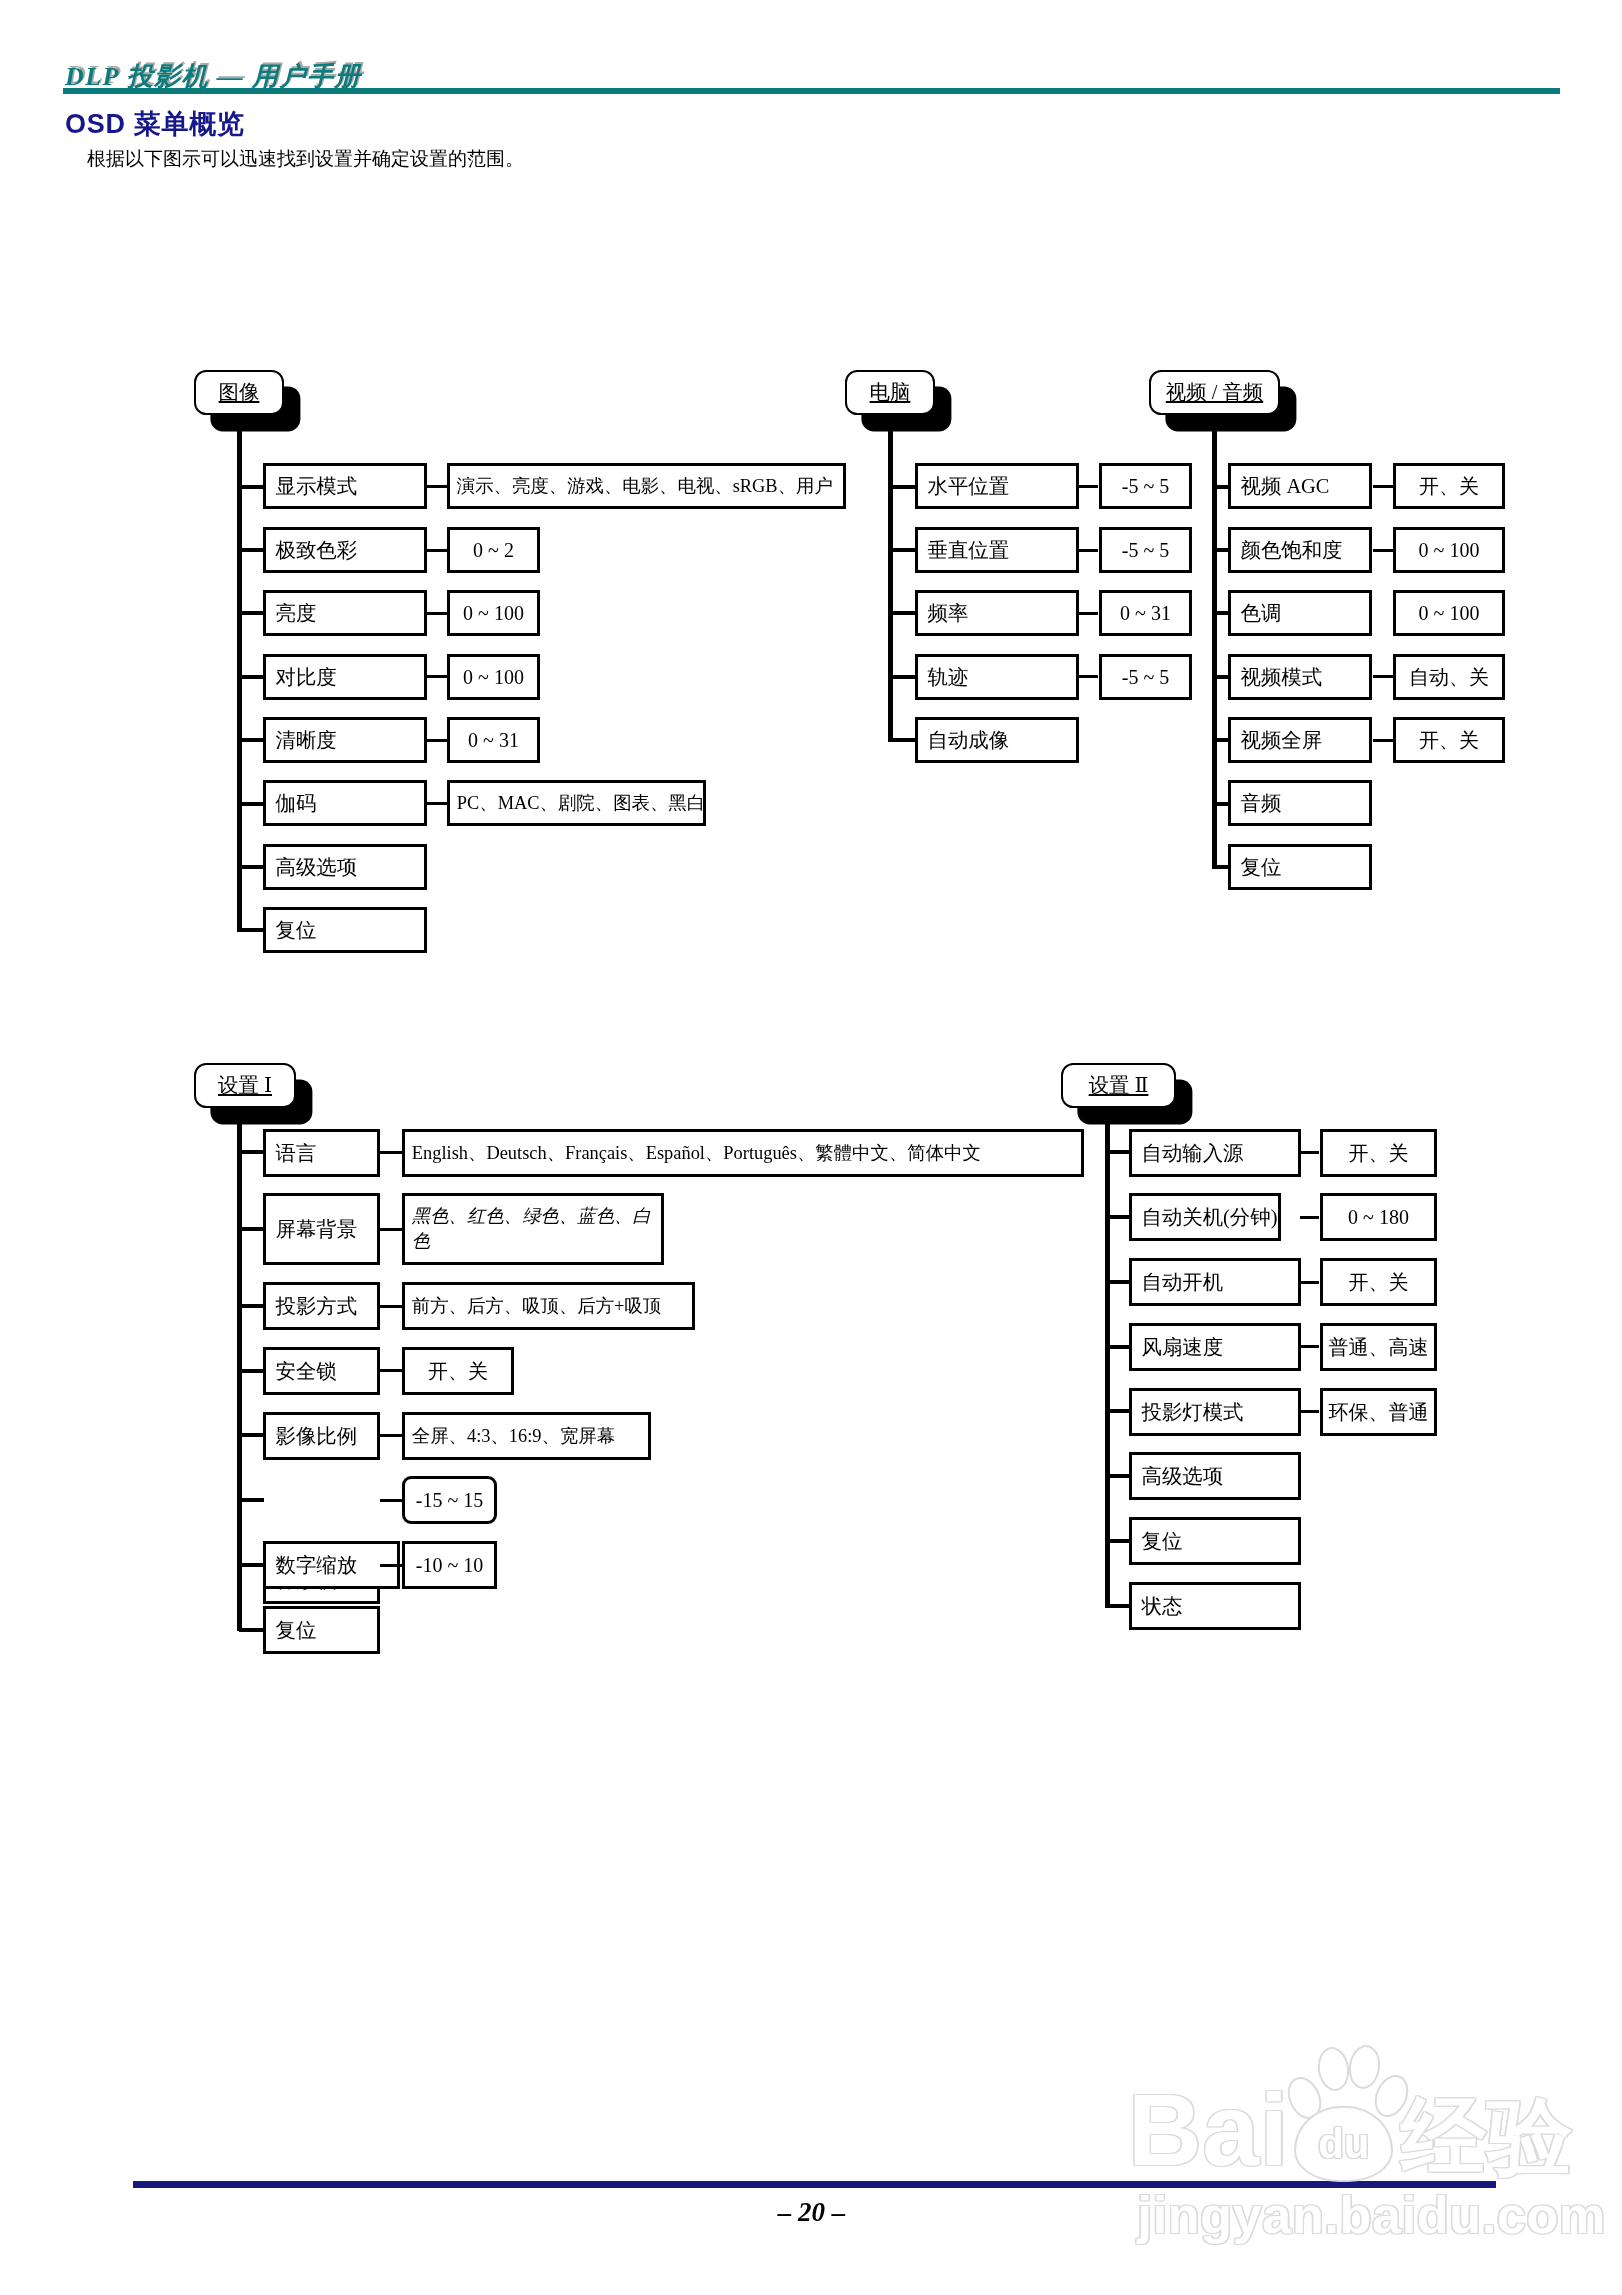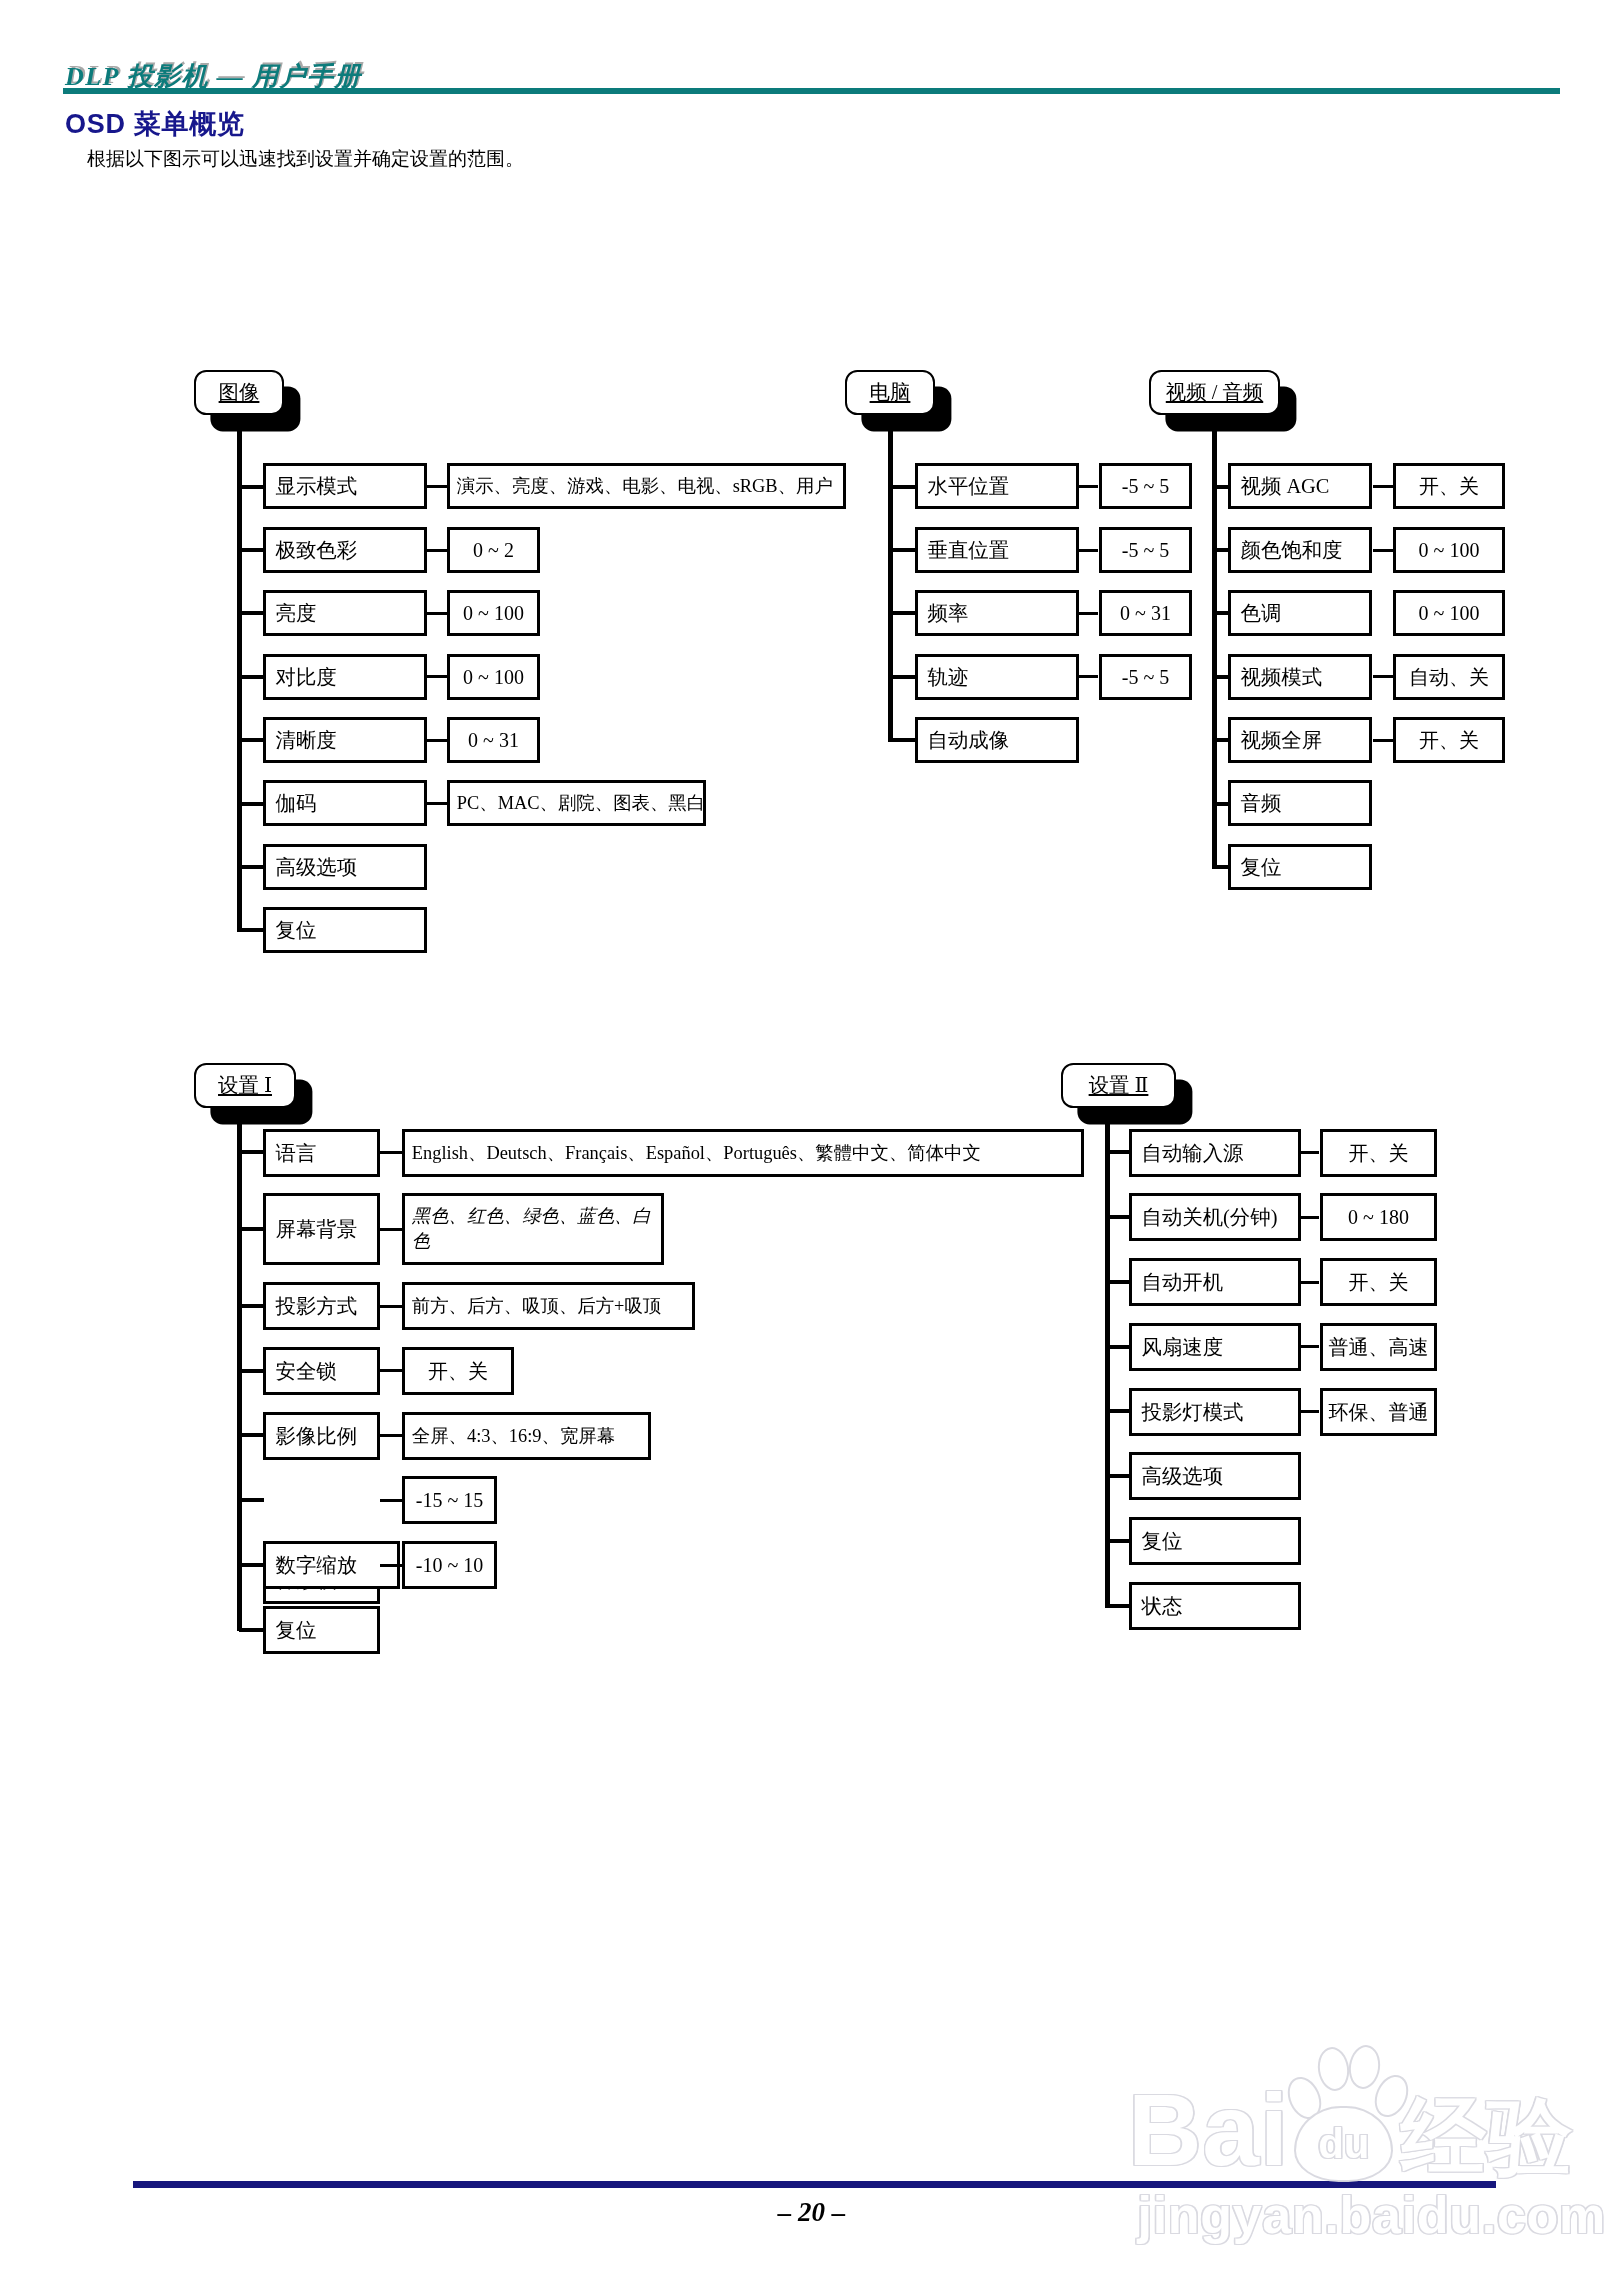--- a/index.html
+++ b/index.html
@@ -179,35 +179,35 @@
       <div class="nbox label-box" style="left: 263px; top: 1347px; width: 117px; height: 48px;">安全锁</div>
       <div class="hline" style="left: 380px; top: 1369px; width: 22px; height: 2.7px;"></div>
       <div class="nbox value-box center" style="left: 402px; top: 1347px; width: 112px; height: 48px;">开、关</div>
       <div class="hline" style="left: 239px; top: 1433px; width: 24.5px; height: 4.1px;"></div>
       <div class="nbox label-box" style="left: 263px; top: 1412px; width: 117px; height: 48px;">影像比例</div>
       <div class="hline" style="left: 380px; top: 1434px; width: 22px; height: 2.7px;"></div>
       <div class="nbox value-box left" style="left: 402px; top: 1412px; width: 249px; height: 48px;">全屏、4:3、16:9、宽屏幕</div>
       <div class="hline" style="left: 239px; top: 1498px; width: 24.5px; height: 4.1px;"></div>
       <div class="nbox label-box" style="left: 263px; top: 1556px; width: 117px; height: 48px;">梯形校正</div>
       <div class="hline" style="left: 380px; top: 1499px; width: 22px; height: 2.7px;"></div>
-      <div class="nbox value-box center" style="left: 402px; top: 1476px; width: 95px; height: 48px;">-15 ~ 15</div>
+      <div class="nbox value-box center" style="left: 402px; top: 1476px; width: 95px; height: 48px; border-radius: 9px;">-15 ~ 15</div>
       <div class="hline" style="left: 239px; top: 1563px; width: 24.5px; height: 4.1px;"></div>
       <div class="nbox label-box" style="left: 263px; top: 1541px; width: 137px; height: 48px;">数字缩放</div>
       <div class="hline" style="left: 380px; top: 1564px; width: 22px; height: 2.7px;"></div>
       <div class="nbox value-box center" style="left: 402px; top: 1541px; width: 95px; height: 48px;">-10 ~ 10</div>
       <div class="hline" style="left: 239px; top: 1628px; width: 24.5px; height: 4.1px;"></div>
       <div class="nbox label-box" style="left: 263px; top: 1606px; width: 117px; height: 48px;">复位</div>
       <div class="vline" style="left: 237px; top: 1108px; width: 4.8px; height: 523px;"></div>
       <div class="nbox root-box" style="left: 1061px; top: 1063px; width: 115px; height: 45px;">设置 Ⅱ</div>
       <div class="hline" style="left: 1108px; top: 1150px; width: 21px; height: 4.1px;"></div>
       <div class="nbox label-box" style="left: 1129px; top: 1129px; width: 172px; height: 48px;">自动输入源</div>
       <div class="hline" style="left: 1300px; top: 1151px; width: 19px; height: 2.7px;"></div>
       <div class="nbox value-box center" style="left: 1320px; top: 1129px; width: 117px; height: 48px;">开、关</div>
       <div class="hline" style="left: 1108px; top: 1215px; width: 21px; height: 4.1px;"></div>
-      <div class="nbox label-box" style="left: 1129px; top: 1193px; width: 172px; height: 48px;">自动关机(分钟)</div>
+      <div class="nbox label-box" style="left: 1129px; top: 1193px; width: 152px; height: 48px;">自动关机(分钟)</div>
       <div class="hline" style="left: 1300px; top: 1216px; width: 19px; height: 2.7px;"></div>
       <div class="nbox value-box center" style="left: 1320px; top: 1193px; width: 117px; height: 48px;">0 ~ 180</div>
       <div class="hline" style="left: 1108px; top: 1280px; width: 21px; height: 4.1px;"></div>
       <div class="nbox label-box" style="left: 1129px; top: 1258px; width: 172px; height: 48px;">自动开机</div>
       <div class="hline" style="left: 1300px; top: 1281px; width: 19px; height: 2.7px;"></div>
       <div class="nbox value-box center" style="left: 1320px; top: 1258px; width: 117px; height: 48px;">开、关</div>
       <div class="hline" style="left: 1108px; top: 1345px; width: 21px; height: 4.1px;"></div>
       <div class="nbox label-box" style="left: 1129px; top: 1323px; width: 172px; height: 48px;">风扇速度</div>
       <div class="hline" style="left: 1300px; top: 1345px; width: 19px; height: 2.7px;"></div>
       <div class="nbox value-box center" style="left: 1320px; top: 1323px; width: 117px; height: 48px;">普通、高速</div>

